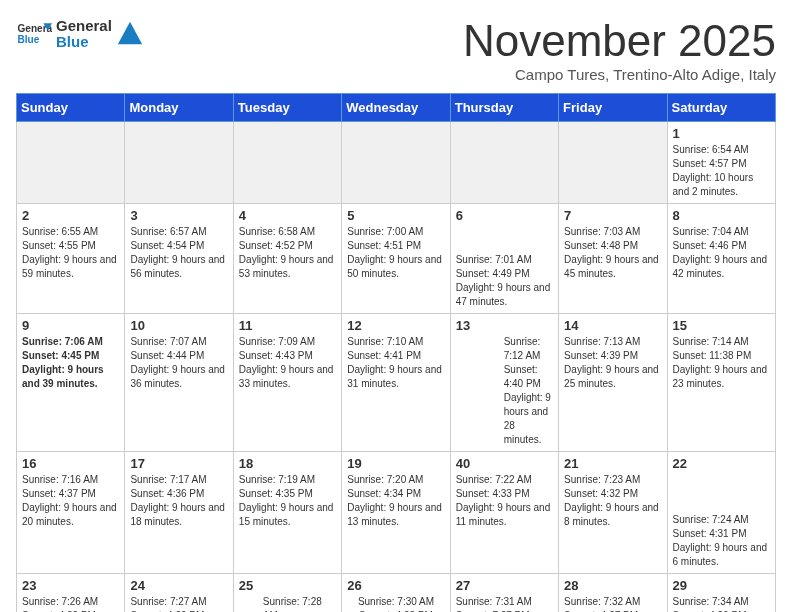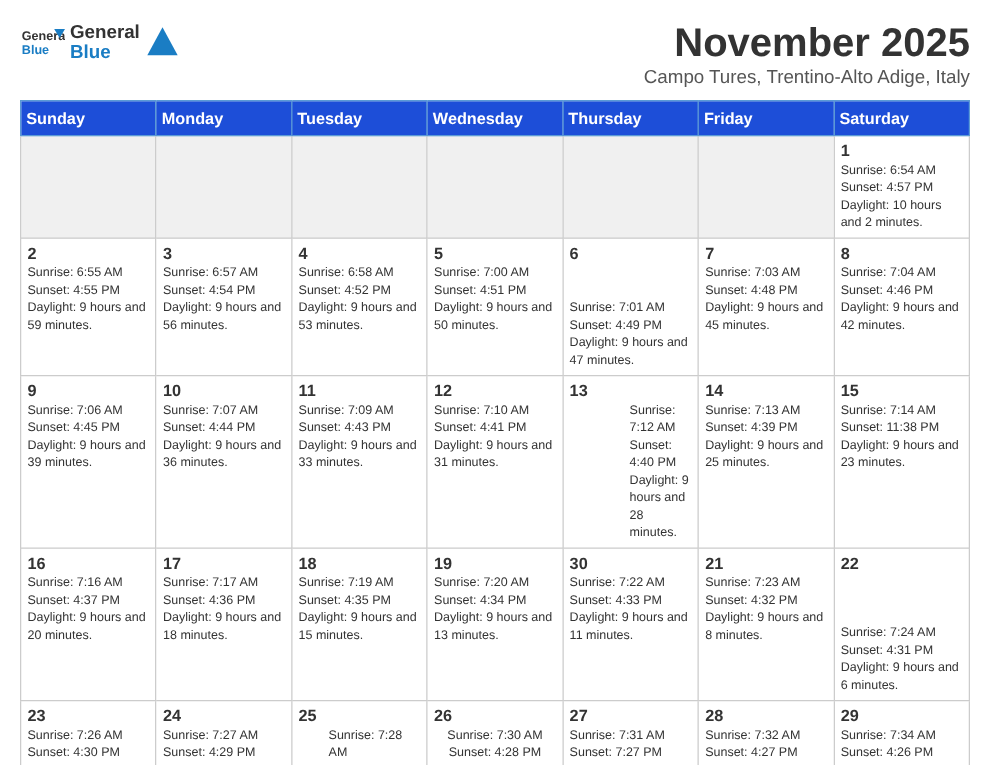--- a/index.html
+++ b/index.html
@@ -22,22 +22,22 @@
       gap: 4px;
     }
     .logo-icon {
       width: 36px;
       height: 36px;
     }
     .title-block {
       text-align: right;
     }
     .cal-title {
-      font-size: 32px;
-      font-weight: bold;
+      font-size: 44px;
+      font-weight: normal;
       color: #333;
     }
     .cal-subtitle {
       font-size: 15px;
       color: #555;
     }
     .calendar {
       width: 100%;
       border-collapse: collapse;
       border: 1px solid #ccc;
@@ -170,21 +170,21 @@
         <td>
           <span class="day-num">8</span>
           <div class="day-info" style="white-space: pre-line;">Sunrise: 7:04 AM
 Sunset: 4:46 PM
 Daylight: 9 hours and 42 minutes.</div>
         </td>
       </tr>
       <tr>
         <td>
           <span class="day-num">9</span>
-          <div class="day-info" style="white-space: pre-line;">Sunrise: 7:06 AM
+          <div class="day-info" style="white-space: pre-line; font-weight: bold;">Sunrise: 7:06 AM
 Sunset: 4:45 PM
 Daylight: 9 hours and 39 minutes.</div>
         </td>
         <td>
           <span class="day-num">10</span>
           <div class="day-info" style="white-space: pre-line;">Sunrise: 7:07 AM
 Sunset: 4:44 PM
 Daylight: 9 hours and 36 minutes.</div>
         </td>
         <td>
@@ -237,21 +237,21 @@
 Sunset: 4:35 PM
 Daylight: 9 hours and 15 minutes.</div>
         </td>
         <td>
           <span class="day-num">19</span>
           <div class="day-info" style="white-space: pre-line;">Sunrise: 7:20 AM
 Sunset: 4:34 PM
 Daylight: 9 hours and 13 minutes.</div>
         </td>
         <td>
-          <span class="day-num">30</span>
+          <span class="day-num">40</span>
           <div class="day-info" style="white-space: pre-line;">Sunrise: 7:22 AM
 Sunset: 4:33 PM
 Daylight: 9 hours and 11 minutes.</div>
         </td>
         <td>
           <span class="day-num">21</span>
           <div class="day-info" style="white-space: pre-line;">Sunrise: 7:23 AM
 Sunset: 4:32 PM
 Daylight: 9 hours and 8 minutes.</div>
         </td>

